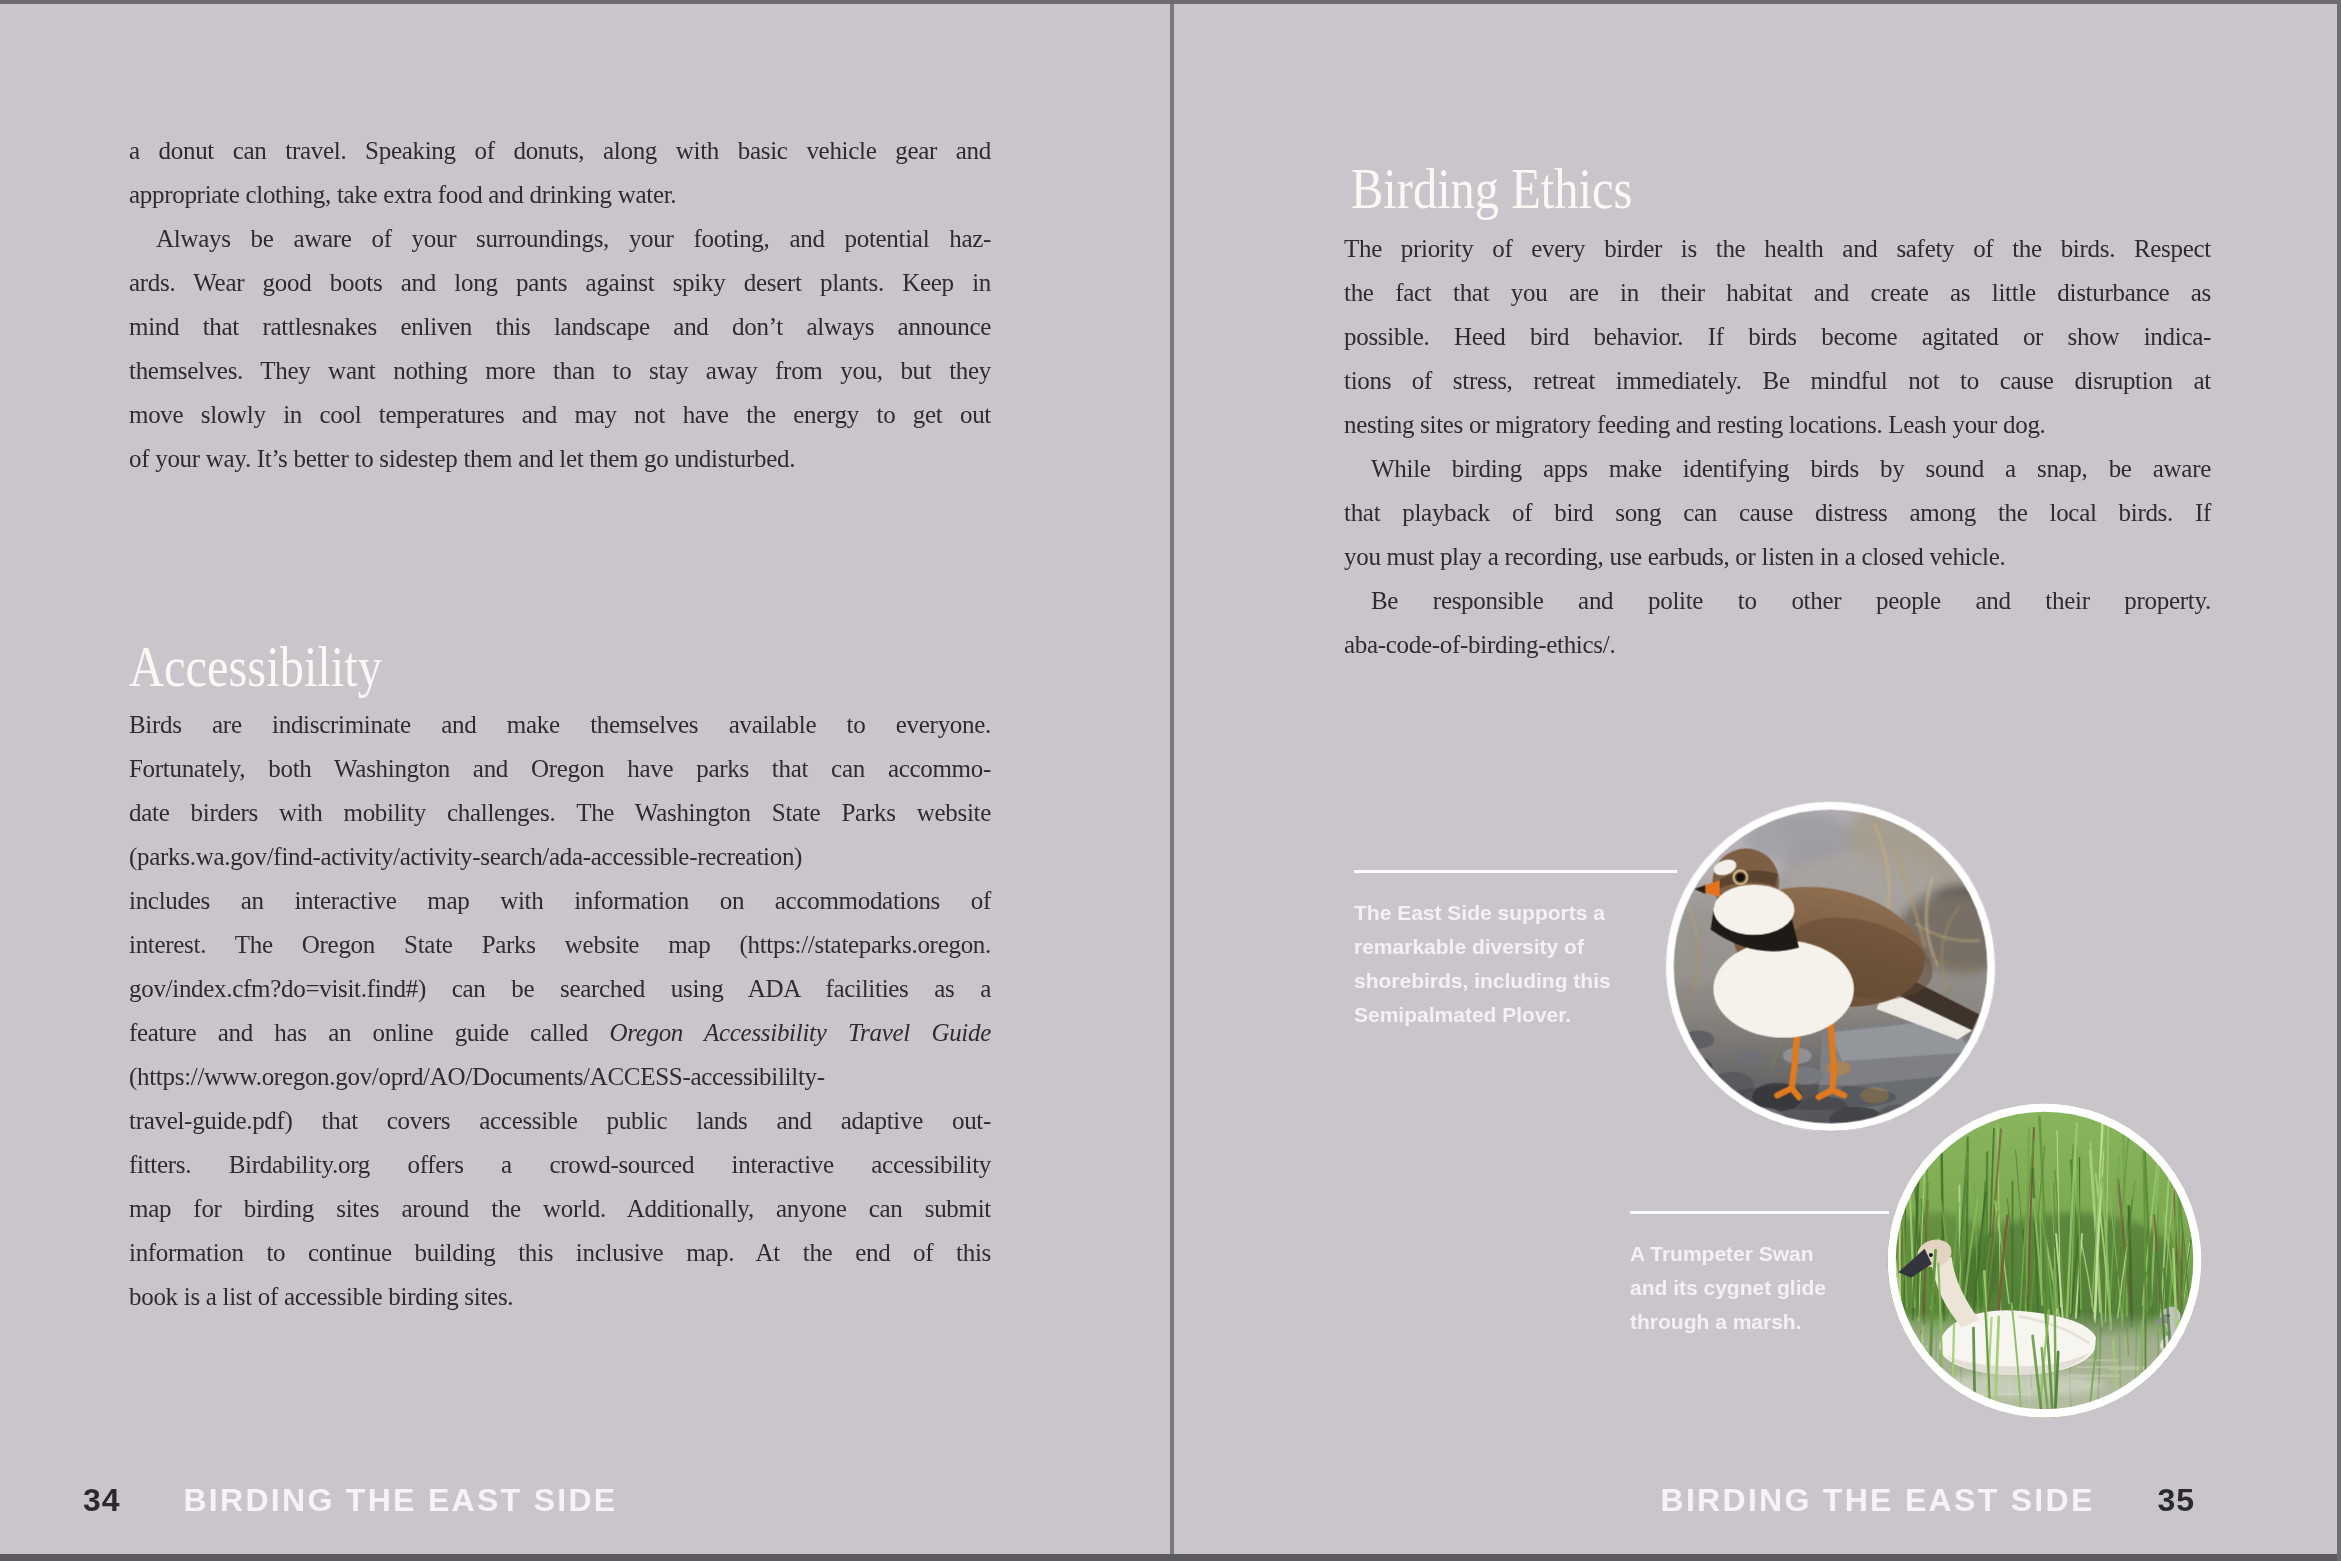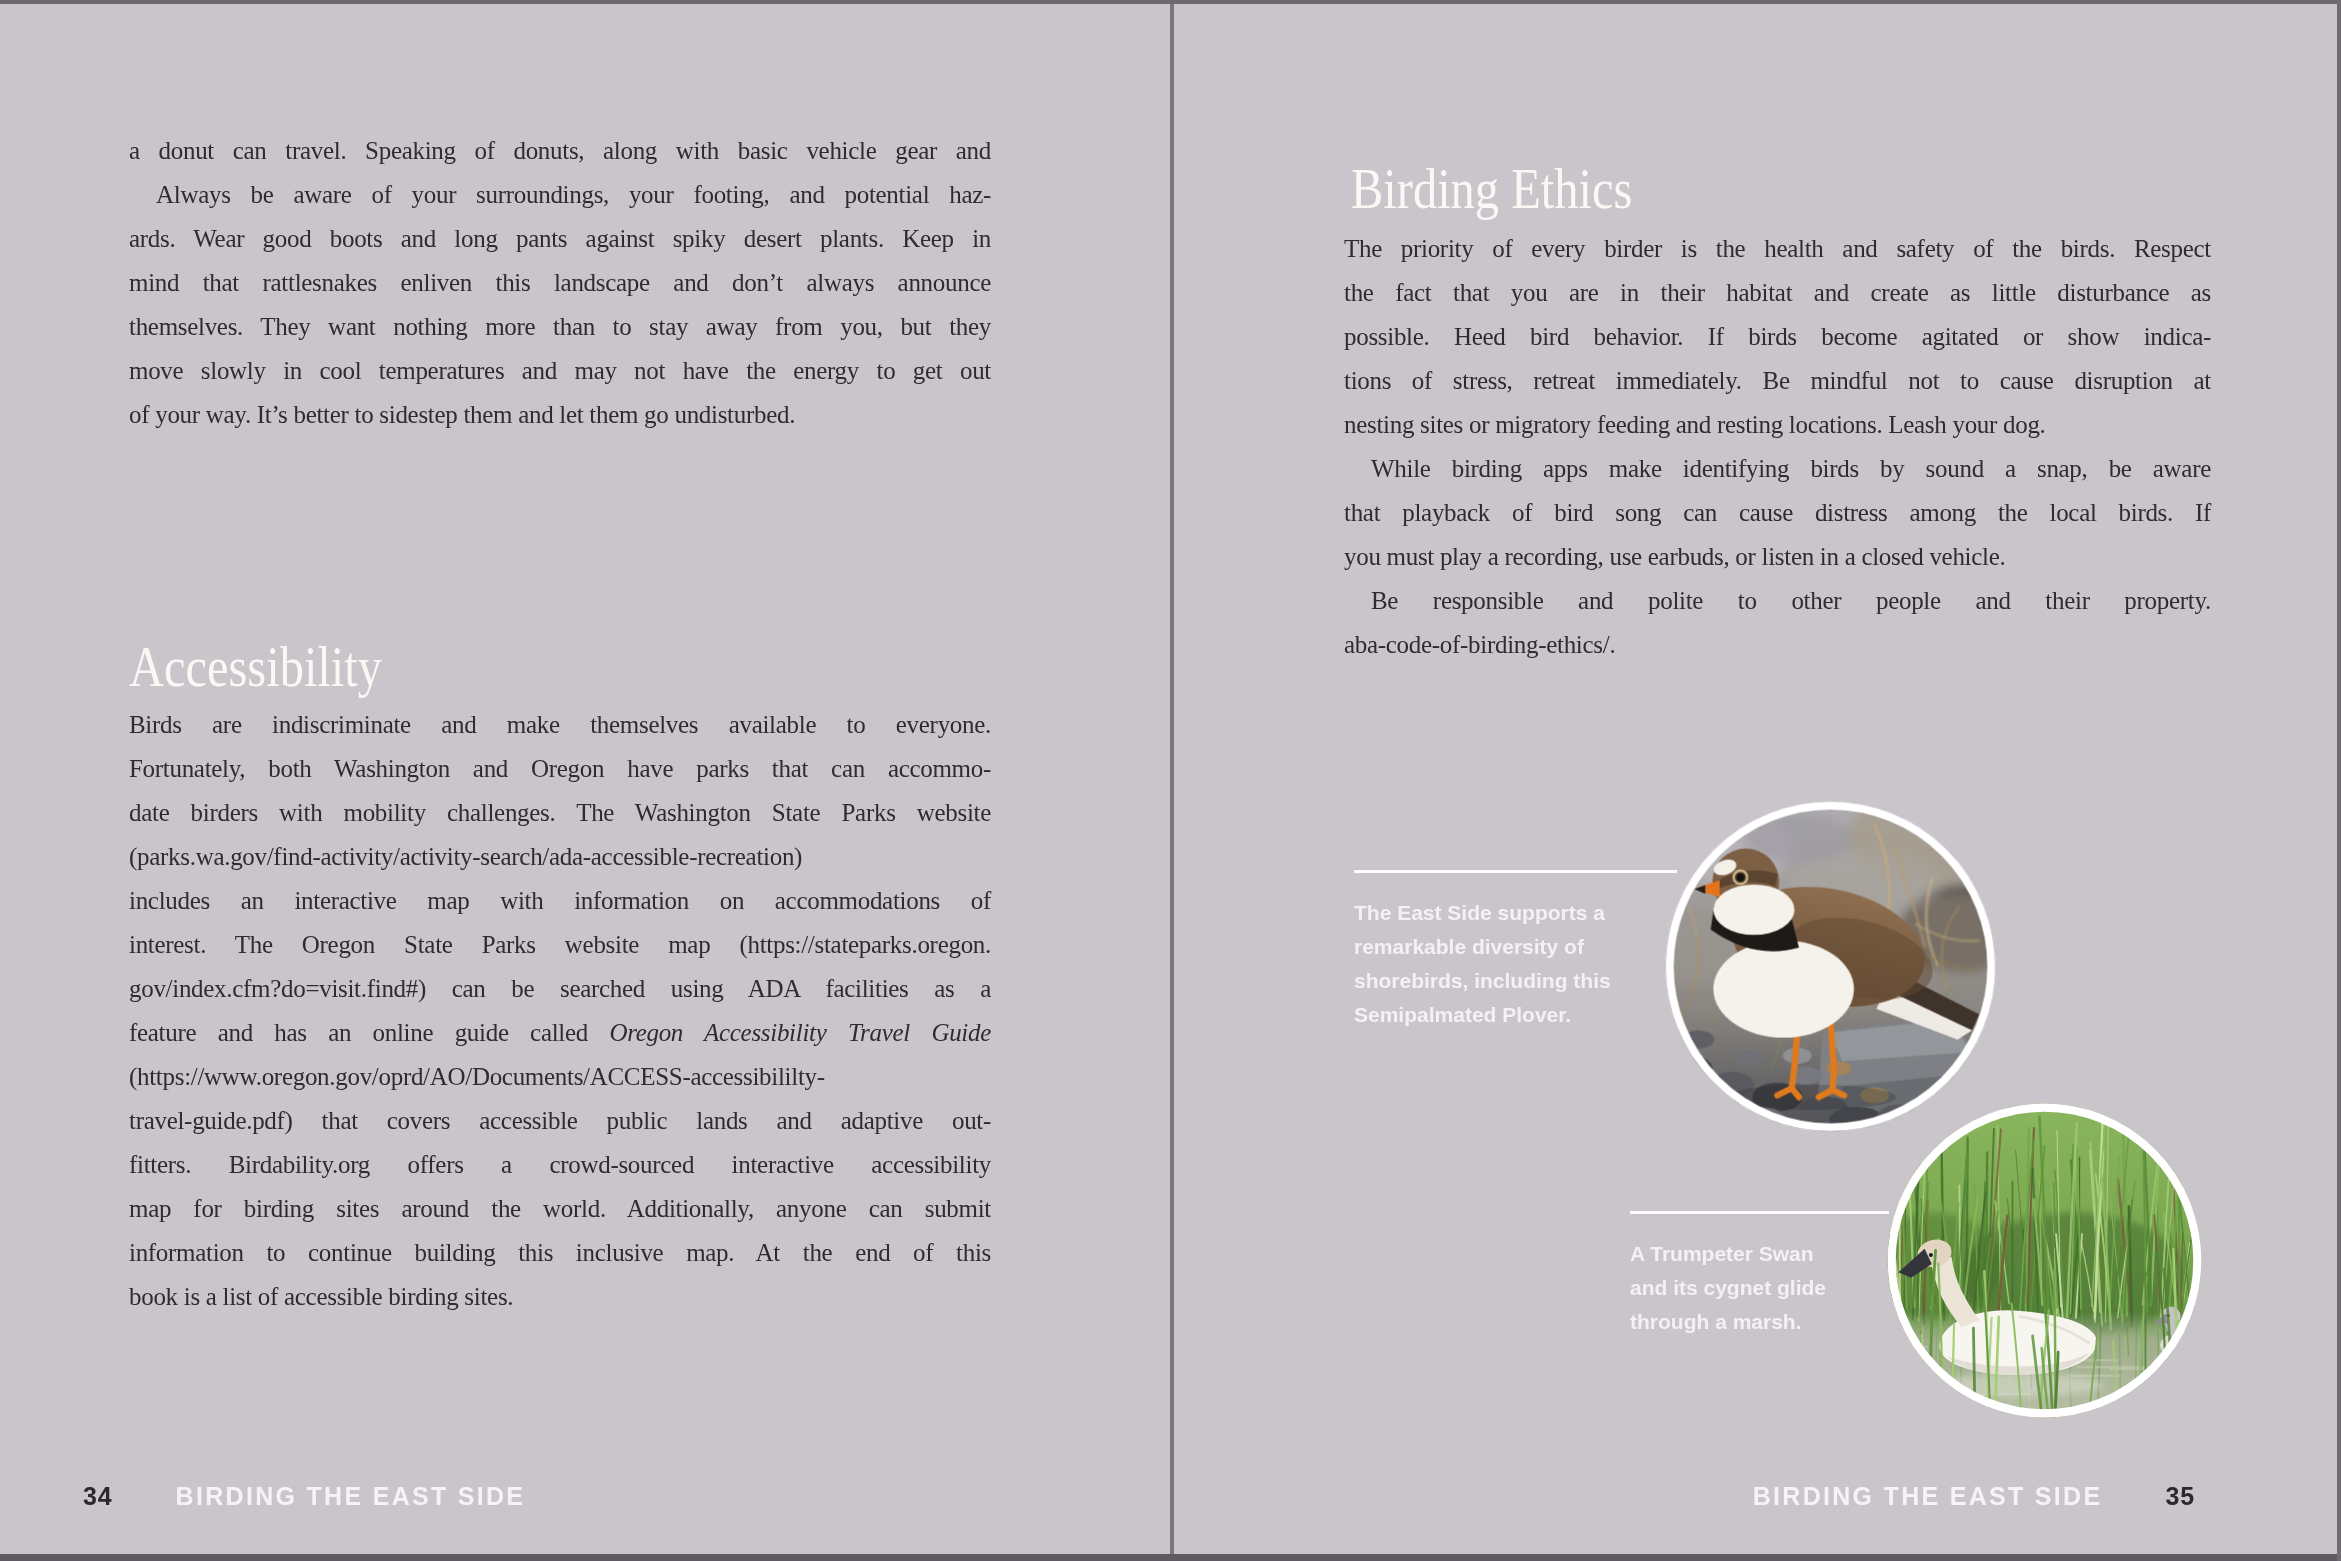--- a/index.html
+++ b/index.html
@@ -21,38 +21,39 @@
 
   .heading{position:absolute;font-size:57px;line-height:1.1;font-weight:400;
            color:#faf8f5;transform:scaleX(.85);transform-origin:left top;white-space:nowrap;}
 
   .caption{position:absolute;font-family:"Liberation Sans",sans-serif;font-weight:700;
            font-size:21px;line-height:34px;color:#f3f1f4;}
   .caption .rule{height:2.7px;background:#fcfbfd;margin-bottom:23.4px;}
   .caption .line{white-space:nowrap;}
 
   .footer{position:absolute;top:1482px;display:flex;align-items:flex-end;
-          font-family:"Liberation Sans",sans-serif;font-weight:700;font-size:25px;
+          font-family:"Liberation Sans",sans-serif;font-weight:700;font-size:32px;
           letter-spacing:2.3px;color:#f5f3f6;}
   .footer .pagenum{color:#2b2930;letter-spacing:0.9px;}
   .footer.left{left:83px;gap:63px;}
   .footer.right{right:147px;gap:63px;}
 
   .photo{position:absolute;}
   .photo svg{display:block;}
 </style>
 </head>
 <body>
 
 <div class="spread">
 
   <section>
     <div class="body-text" style="left:129px;top:129px;width:862px">
       <div class="para">
           <div class="line j">a donut can travel. Speaking of donuts, along with basic vehicle gear and</div>
+          <div class="line">appropriate clothing, take extra food and drinking water.</div>
         </div>
       <div class="para">
           <div class="line j ind">Always be aware of your surroundings, your footing, and potential haz-</div>
           <div class="line j">ards. Wear good boots and long pants against spiky desert plants. Keep in</div>
           <div class="line j">mind that rattlesnakes enliven this landscape and don’t always announce</div>
           <div class="line j">themselves. They want nothing more than to stay away from you, but they</div>
           <div class="line j">move slowly in cool temperatures and may not have the energy to get out</div>
           <div class="line">of your way. It’s better to sidestep them and let them go undisturbed.</div>
         </div>
     </div>

